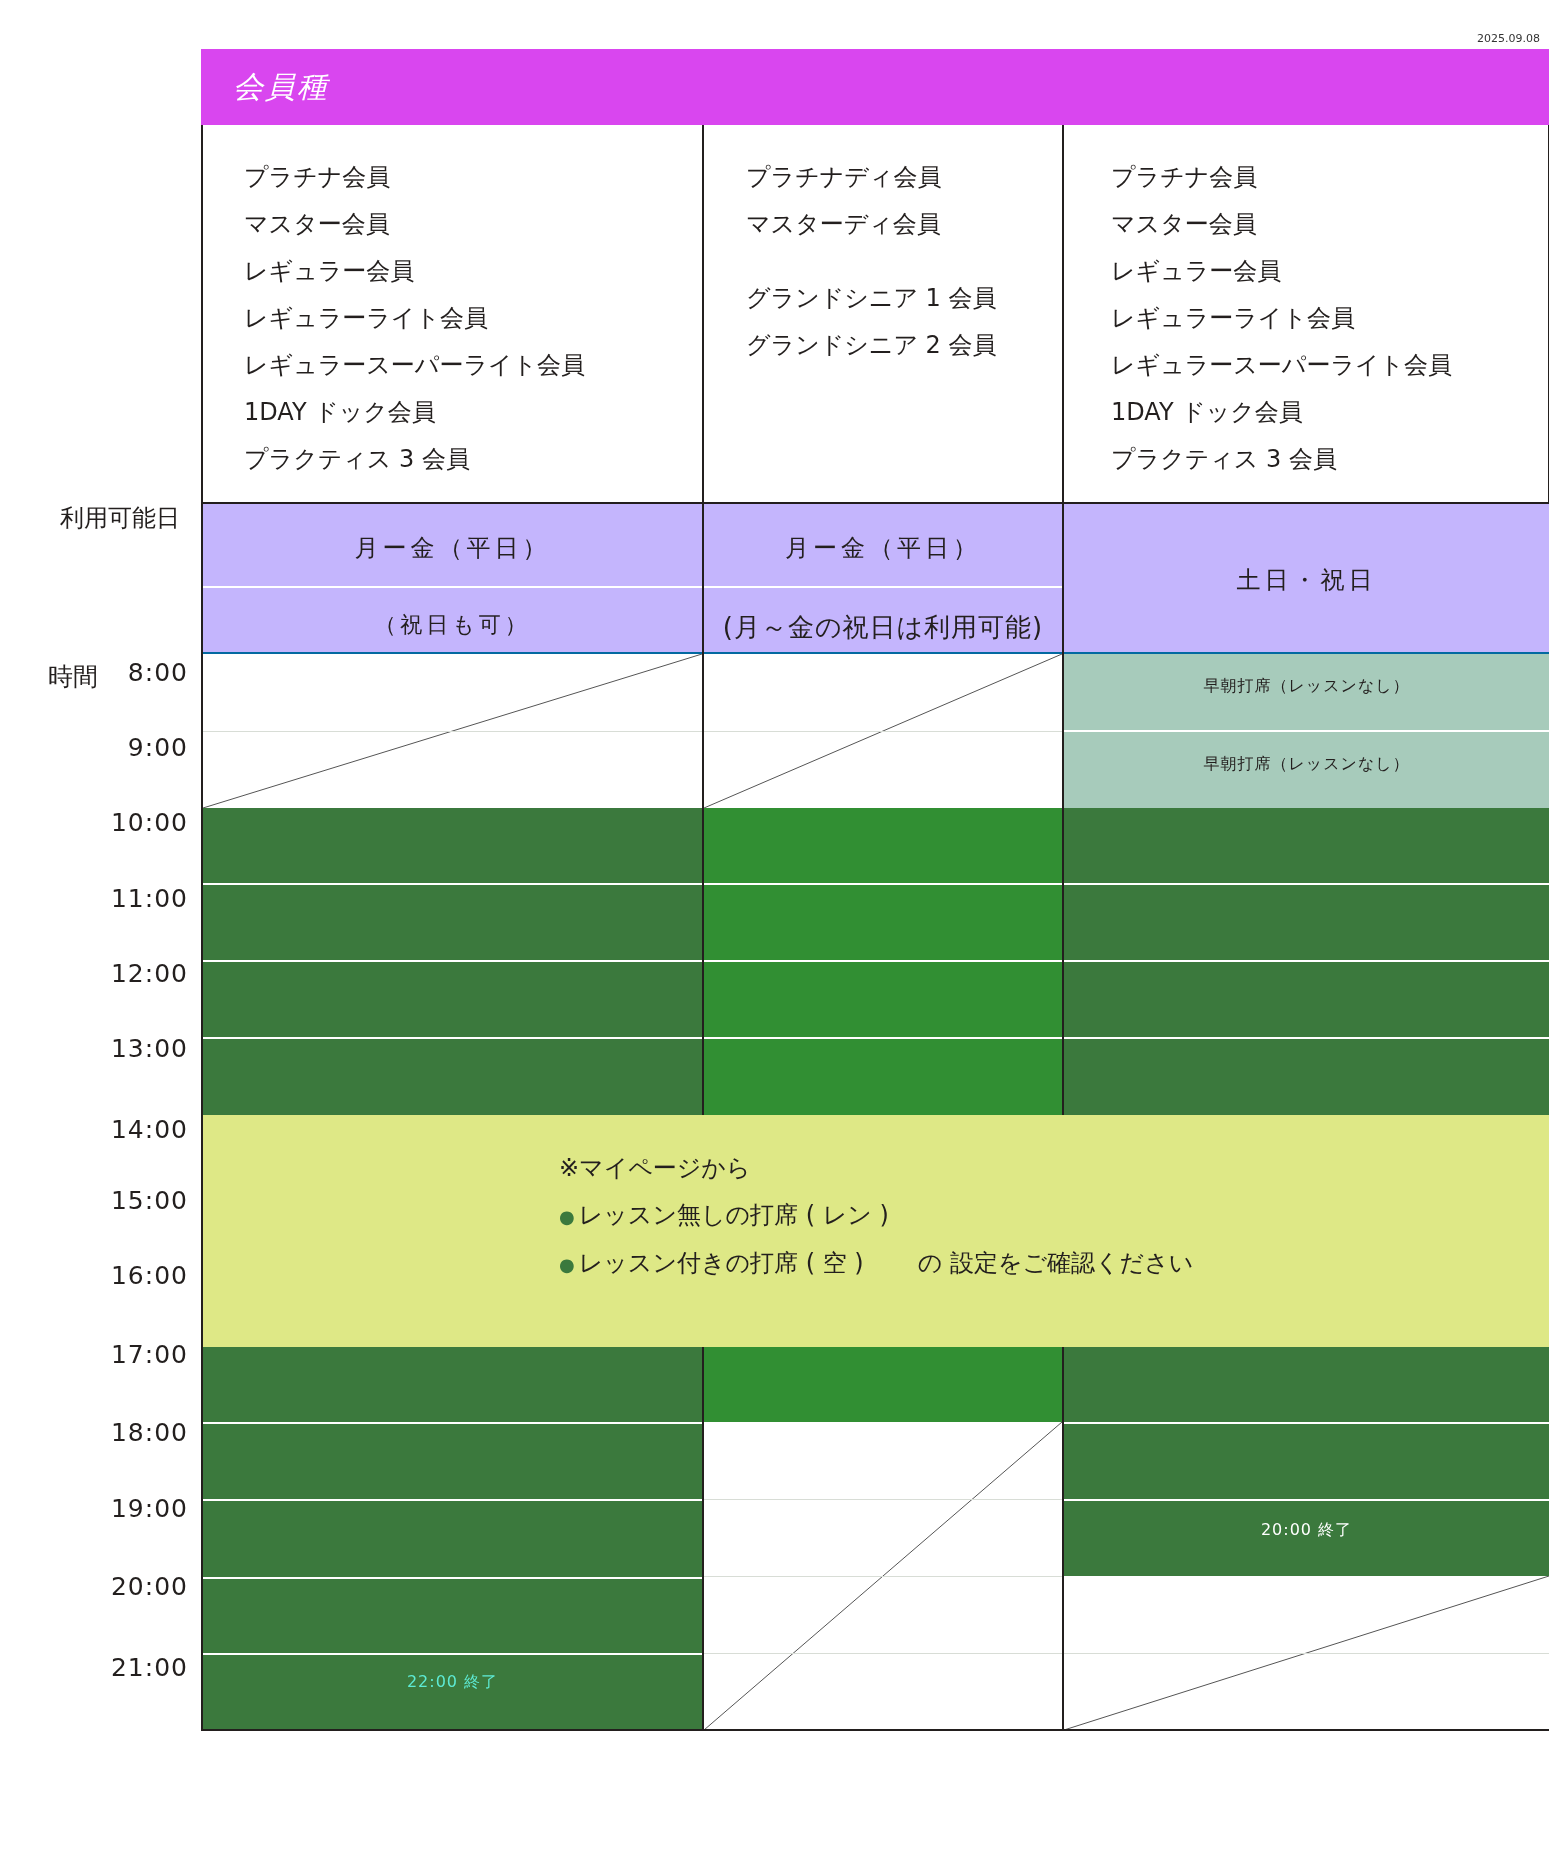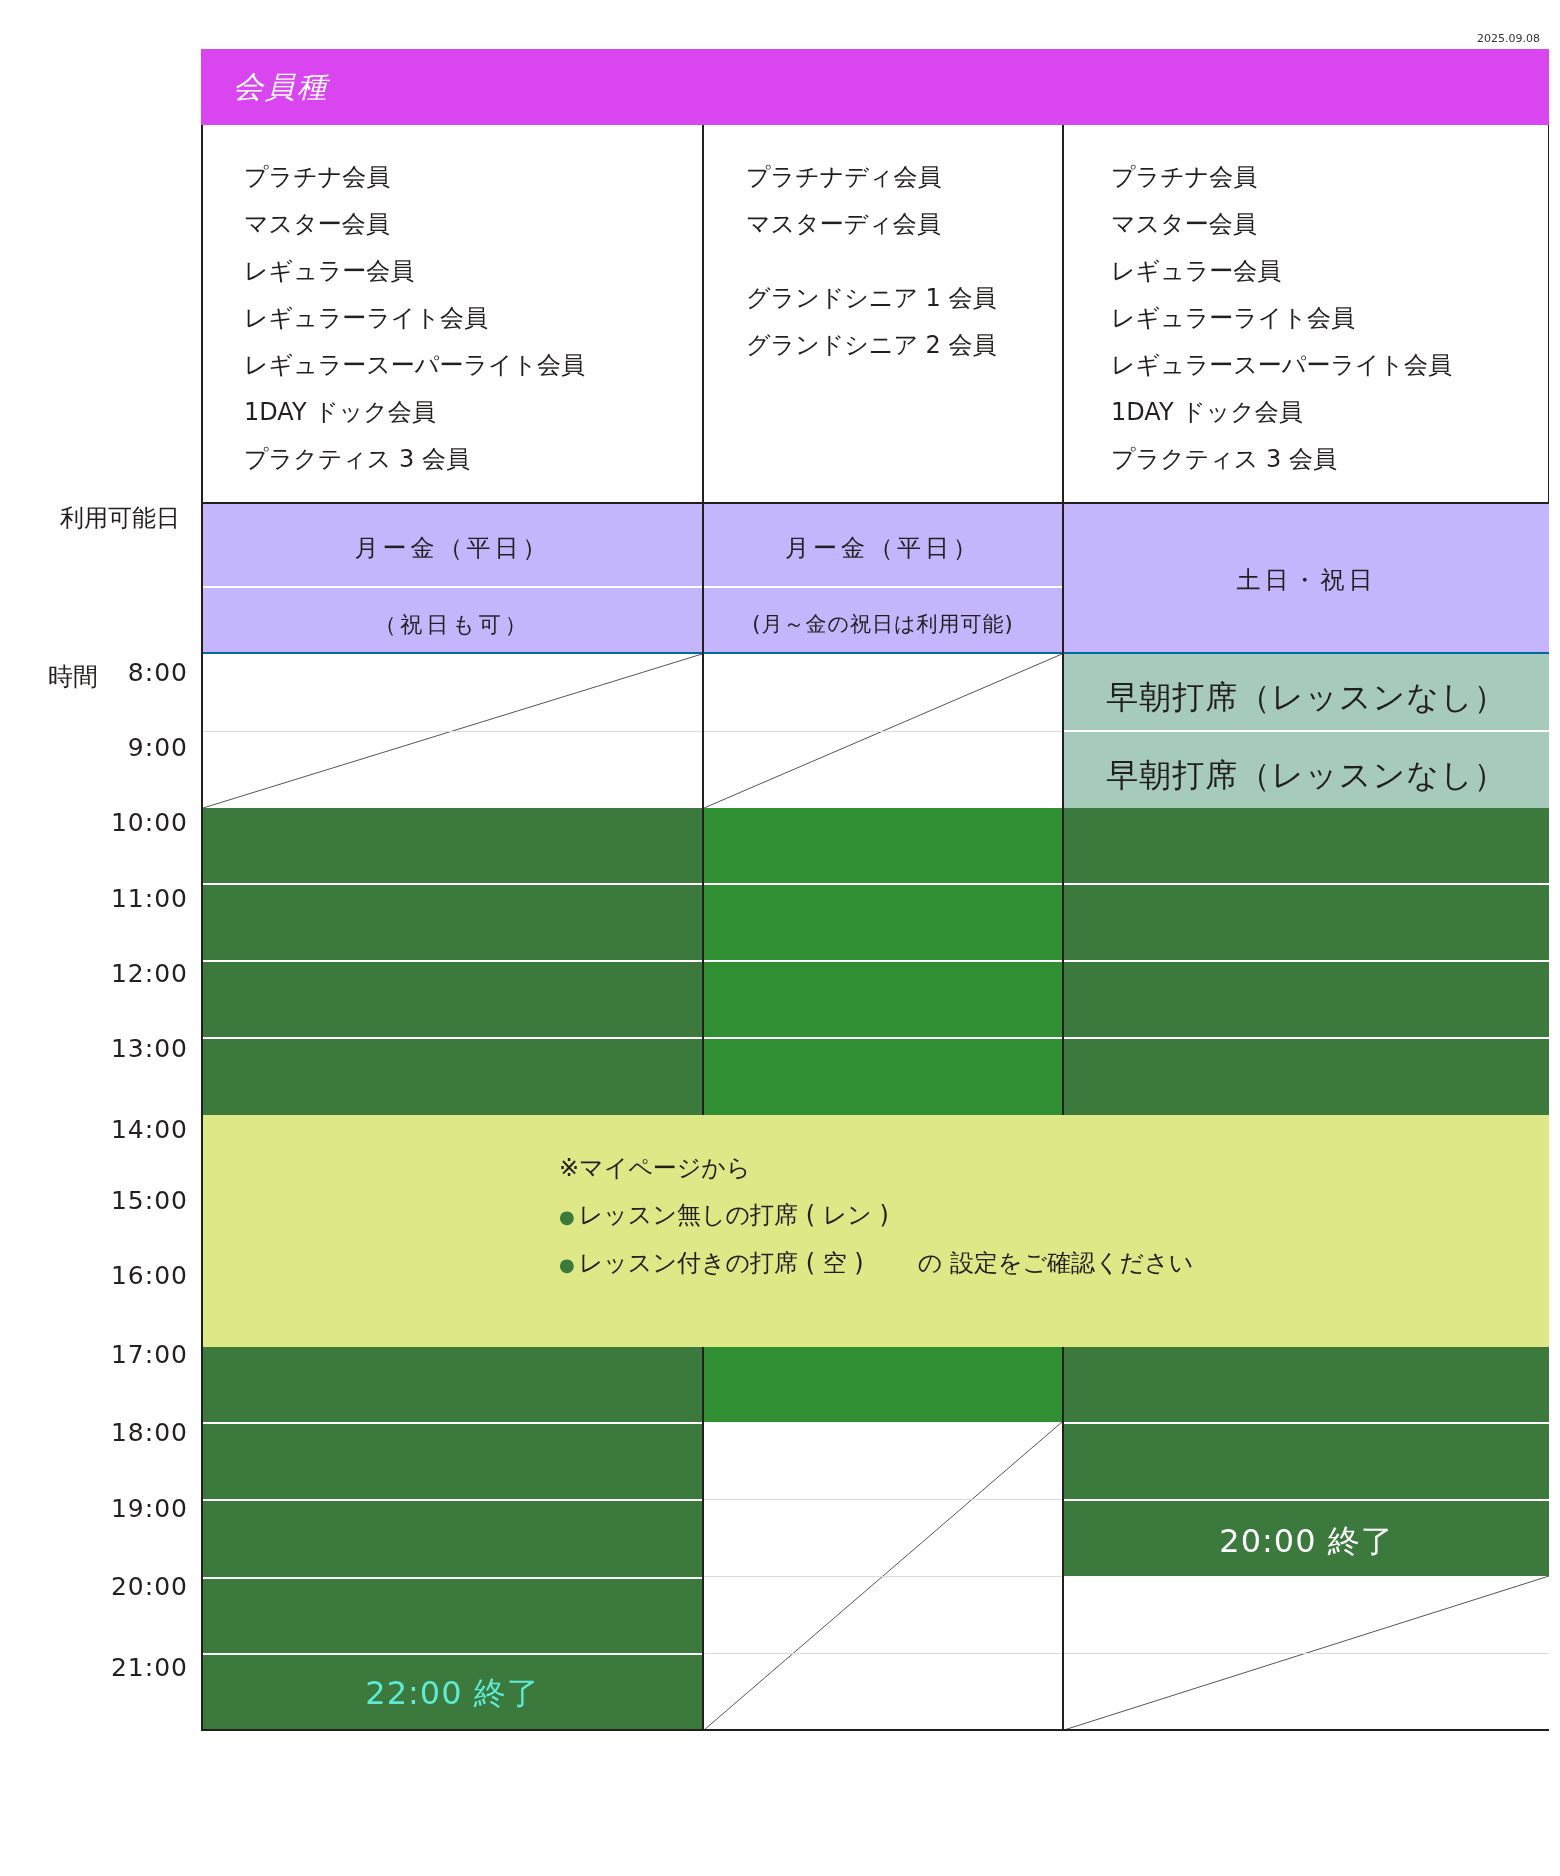--- a/index.html
+++ b/index.html
@@ -18,21 +18,21 @@
   .avail-split { height:2px; background:#fff; }
   .time-label { left:0; width:188px; text-align:right; font-size:25px; letter-spacing:1px; }
   .grid-area { left:201px; top:654px; width:1348px; height:1076px; }
   .cell { position:absolute; box-sizing:border-box; }
   .dark { background:#3b793d; }
   .bright { background:#318f33; }
   .mint { background:#a7cbbb; }
   .yellow { background:#dee886; }
   .hline { position:absolute; height:2px; background:#ffffff; }
   .hline-grey { position:absolute; height:1px; background:#d8ddd6; }
-  .cell-text { position:absolute; width:100%; text-align:center; font-size:32px; letter-spacing:1px; }
+  .cell-text { position:absolute; width:100%; text-align:center; font-size:16px; letter-spacing:1px; }
   .note { font-size:24px; line-height:47px; }
   .bullet { color:#3b793d; font-size:18px; margin-right:4px; }
 </style>
 </head>
 <body>
 
 <div class="abs date">2025.09.08</div>
 
 <div class="abs header-bar">
   <div class="abs header-title">会員種</div>
@@ -76,21 +76,21 @@
 <div class="abs" style="left:48px; top:660px; font-size:25px;">時間</div>
 
 <div class="abs avail" style="left:203px; width:499px;">
   <div class="abs avail-text" style="top:28px;">月ー金（平日）</div>
   <div class="abs avail-split" style="left:0; top:82px; width:100%;"></div>
   <div class="abs avail-text" style="top:106px; font-size:22px;">（祝日も可）</div>
 </div>
 <div class="abs avail" style="left:704px; width:358px;">
   <div class="abs avail-text" style="top:28px;">月ー金（平日）</div>
   <div class="abs avail-split" style="left:0; top:82px; width:100%;"></div>
-  <div class="abs avail-text" style="top:106px; font-size:21px; letter-spacing:1px;">(月～金の祝日は利用可能)</div>
+  <div class="abs avail-text" style="top:106px; font-size:26px; letter-spacing:1px;">(月～金の祝日は利用可能)</div>
 </div>
 <div class="abs avail" style="left:1064px; width:485px;">
   <div class="abs avail-text" style="top:60px;">土日・祝日</div>
 </div>
 
 <div class="abs time-label" style="top:658px;">8:00</div>
 <div class="abs time-label" style="top:733px;">9:00</div>
 <div class="abs time-label" style="top:808px;">10:00</div>
 <div class="abs time-label" style="top:884px;">11:00</div>
 <div class="abs time-label" style="top:959px;">12:00</div>

